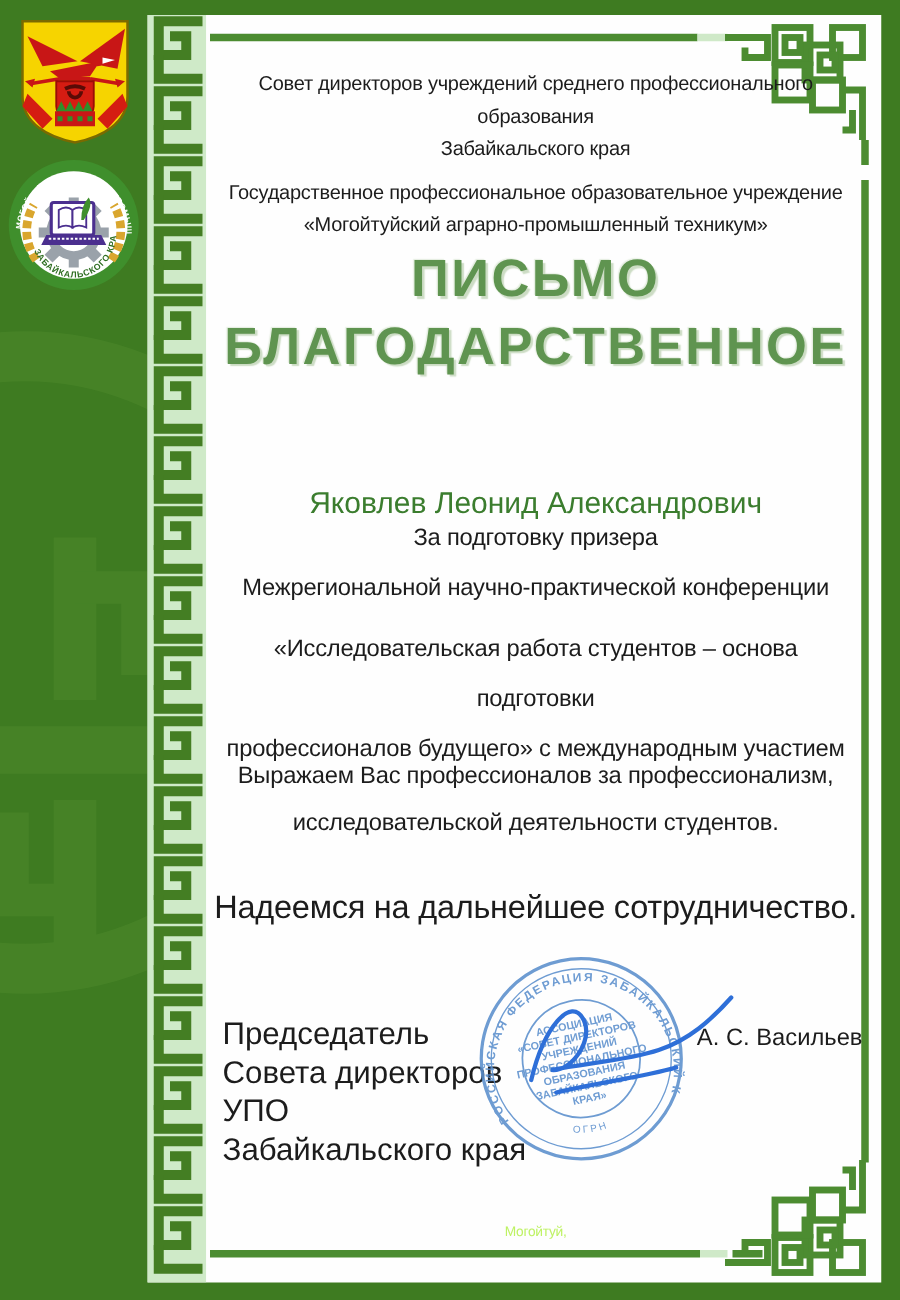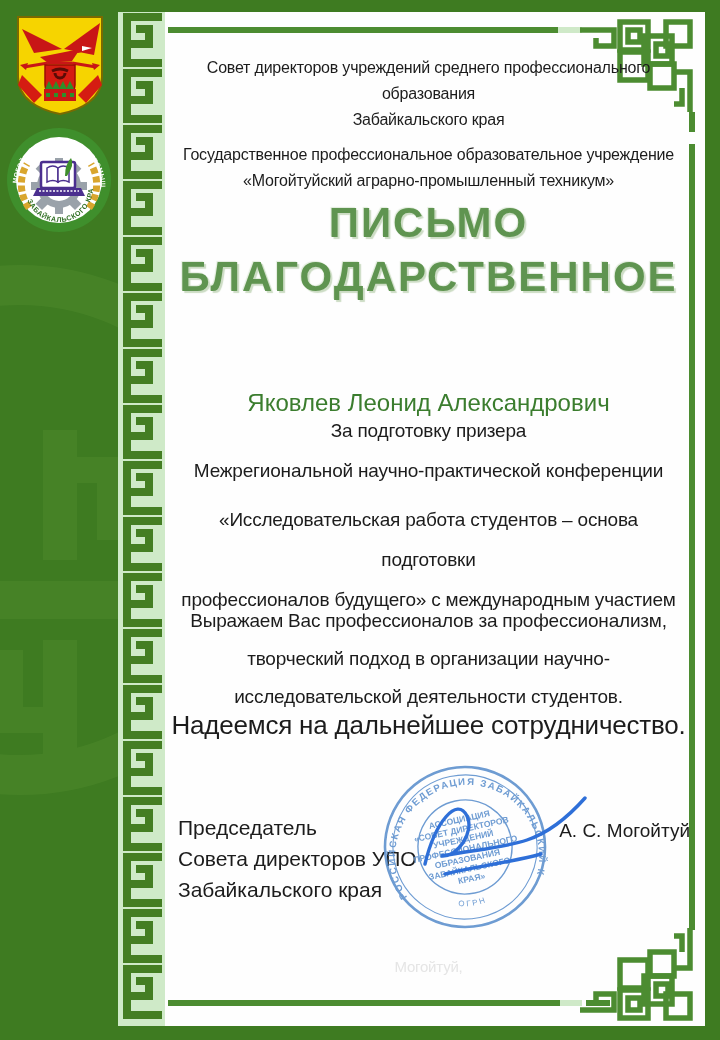--- a/index.html
+++ b/index.html
@@ -36,29 +36,29 @@
   .title{top:196px;font-size:42px;font-weight:bold;letter-spacing:2px;line-height:54px;
          color:#5f9450;text-shadow:2px 2px 1px #ccdcc4,-1px -1px 1px #e2ecdd;}
   .recipient{top:348px;font-size:24px;color:#3b7d2e;letter-spacing:0;margin-top:41px;}
   .reason{top:420px;font-size:19px;}
   .event{top:460px;font-size:19px;}
   .event-name{top:500px;font-size:19px;line-height:40px;}
   .gratitude{top:602px;font-size:19px;line-height:38px;}
   .closing{top:710px;font-size:26px;}
 
   .sig-pos{position:absolute;left:178px;top:812px;width:260px;text-align:left;
-           font-size:21px;line-height:31px;color:#1c1c1c;}
+           font-size:25px;line-height:31px;color:#1c1c1c;}
   .sig-name{position:absolute;left:540px;top:820px;width:150px;text-align:right;
             font-size:19px;color:#1c1c1c;}
 
   .stamp{position:absolute;left:380px;top:762px;width:170px;height:170px;
          transform:rotate(-12deg);opacity:.88;}
   .signature{position:absolute;left:415px;top:790px;width:185px;height:115px;}
 
-  .footer{top:958px;font-size:15px;line-height:17px;color:#e5e5e5;}
+  .footer{top:978px;font-size:11px;line-height:17px;color:#bef264;}
 </style>
 </head>
 <body>
 
 <svg class="watermark" viewBox="0 0 118 1040">
   <g stroke="#4f8a2d" fill="none" opacity="0.85">
     <circle cx="20" cy="530" r="245" stroke-width="40"></circle>
     <path d="M-40 600 H150" stroke-width="38"></path>
     <path d="M60 430 V560 M60 640 V760" stroke-width="34"></path>
     <path d="M60 470 H110 V540" stroke-width="26"></path>
@@ -226,31 +226,30 @@
 <div class="tblock recipient">Яковлев Леонид Александрович</div>
 
 <div class="tblock reason">За подготовку призера</div>
 <div class="tblock event">Межрегиональной научно-практической конференции</div>
 <div class="tblock event-name">
   <div>«Исследовательская работа студентов – основа подготовки</div>
   <div>профессионалов будущего» с международным участием</div>
 </div>
 <div class="tblock gratitude">
   <div>Выражаем Вас профессионалов за профессионализм,</div>
-  <div>творческий подход в организации научно-</div>
   <div>исследовательской деятельности студентов.</div>
 </div>
 <div class="tblock closing">Надеемся на дальнейшее сотрудничество.</div>
 
 <div class="sig-pos">
   <div>Председатель</div>
   <div>Совета директоров УПО</div>
   <div>Забайкальского края</div>
 </div>
-<div class="sig-name">А. С. Могойтуй</div>
+<div class="sig-name">А. С. Васильев</div>
 
 <svg class="stamp" viewBox="0 0 170 170">
   <defs>
     <path id="ringPath" d="M22 130 A72 72 0 1 1 148 130"></path>
     <path id="bottomPath" d="M42 126 A60 60 0 0 0 128 126"></path>
   </defs>
   <g stroke="#5b8fcd" fill="none">
     <circle cx="85" cy="85" r="80" stroke-width="2.6"></circle>
     <circle cx="85" cy="85" r="72" stroke-width="1.1"></circle>
     <circle cx="85" cy="85" r="47" stroke-width="1.4"></circle>

